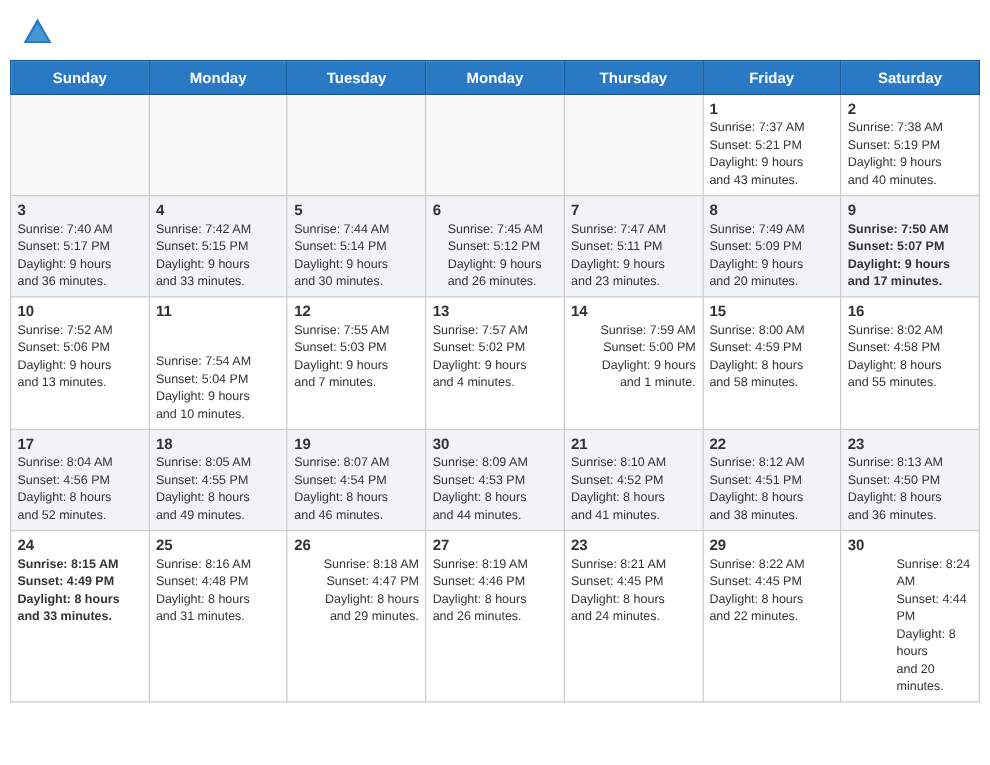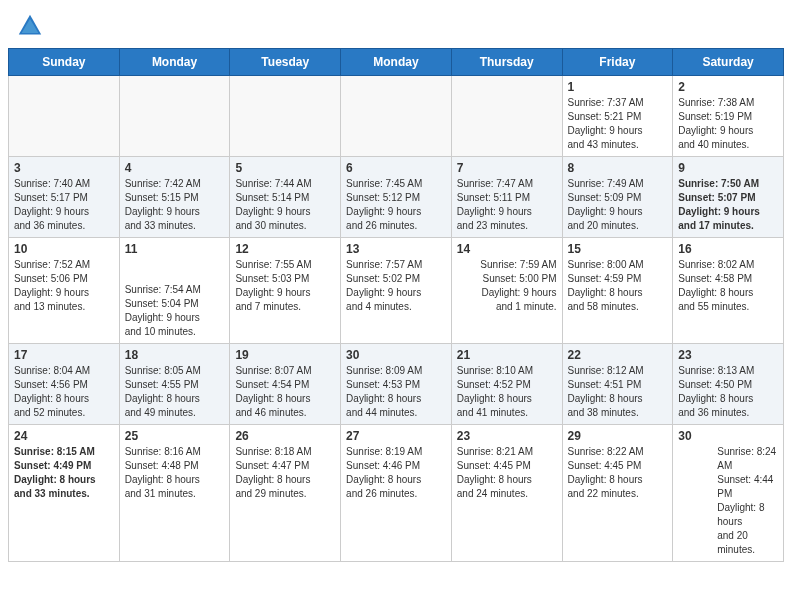--- a/index.html
+++ b/index.html
@@ -175,21 +175,21 @@
         </td>
         <td>
           <span class="day-number">5</span>
           <div class="day-info" style="white-space: pre-line;">Sunrise: 7:44 AM
 Sunset: 5:14 PM
 Daylight: 9 hours
 and 30 minutes.</div>
         </td>
         <td>
           <span class="day-number">6</span>
-          <div class="day-info" style="white-space: pre-line;">Sunrise: 7:45 AM
+          <div class="day-info" style="white-space: pre-line; margin-left: 12px;">Sunrise: 7:45 AM
 Sunset: 5:12 PM
 Daylight: 9 hours
 and 26 minutes.</div>
         </td>
         <td>
           <span class="day-number">7</span>
           <div class="day-info" style="white-space: pre-line;">Sunrise: 7:47 AM
 Sunset: 5:11 PM
 Daylight: 9 hours
 and 23 minutes.</div>
@@ -321,21 +321,21 @@
         </td>
         <td>
           <span class="day-number">25</span>
           <div class="day-info" style="white-space: pre-line;">Sunrise: 8:16 AM
 Sunset: 4:48 PM
 Daylight: 8 hours
 and 31 minutes.</div>
         </td>
         <td>
           <span class="day-number">26</span>
-          <div class="day-info" style="white-space: pre-line;">Sunrise: 8:18 AM
+          <div class="day-info" style="white-space: pre-line; text-align: right;">Sunrise: 8:18 AM
 Sunset: 4:47 PM
 Daylight: 8 hours
 and 29 minutes.</div>
         </td>
         <td>
           <span class="day-number">27</span>
           <div class="day-info" style="white-space: pre-line;">Sunrise: 8:19 AM
 Sunset: 4:46 PM
 Daylight: 8 hours
 and 26 minutes.</div>

